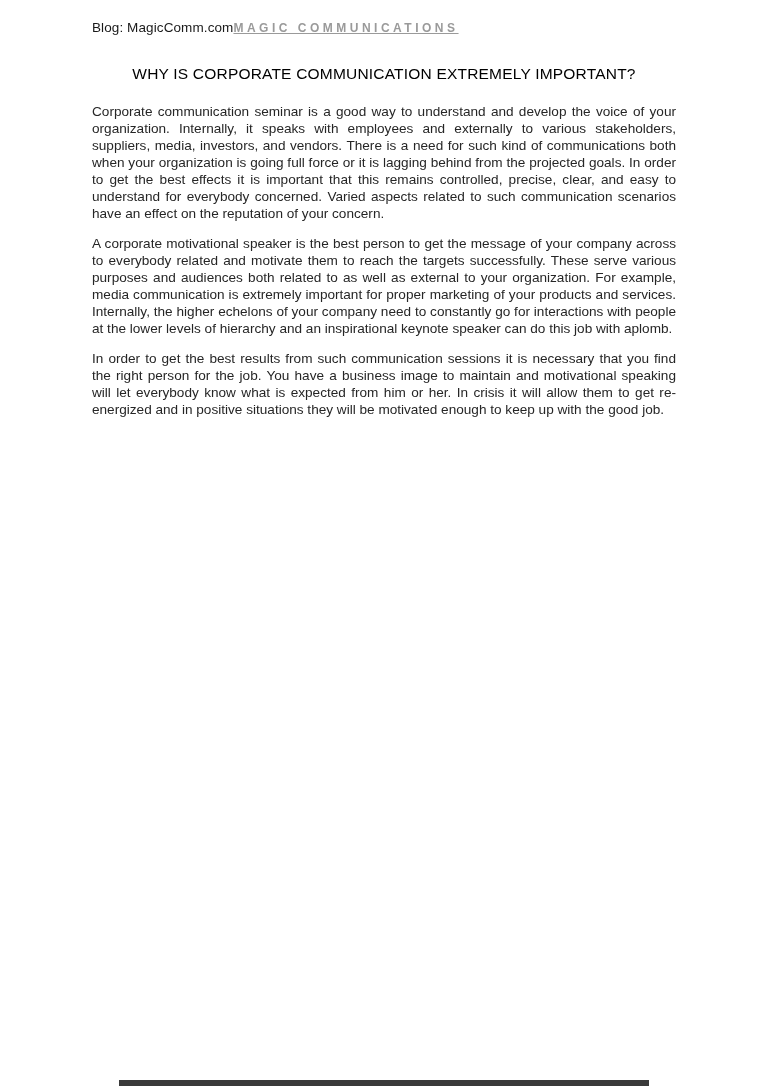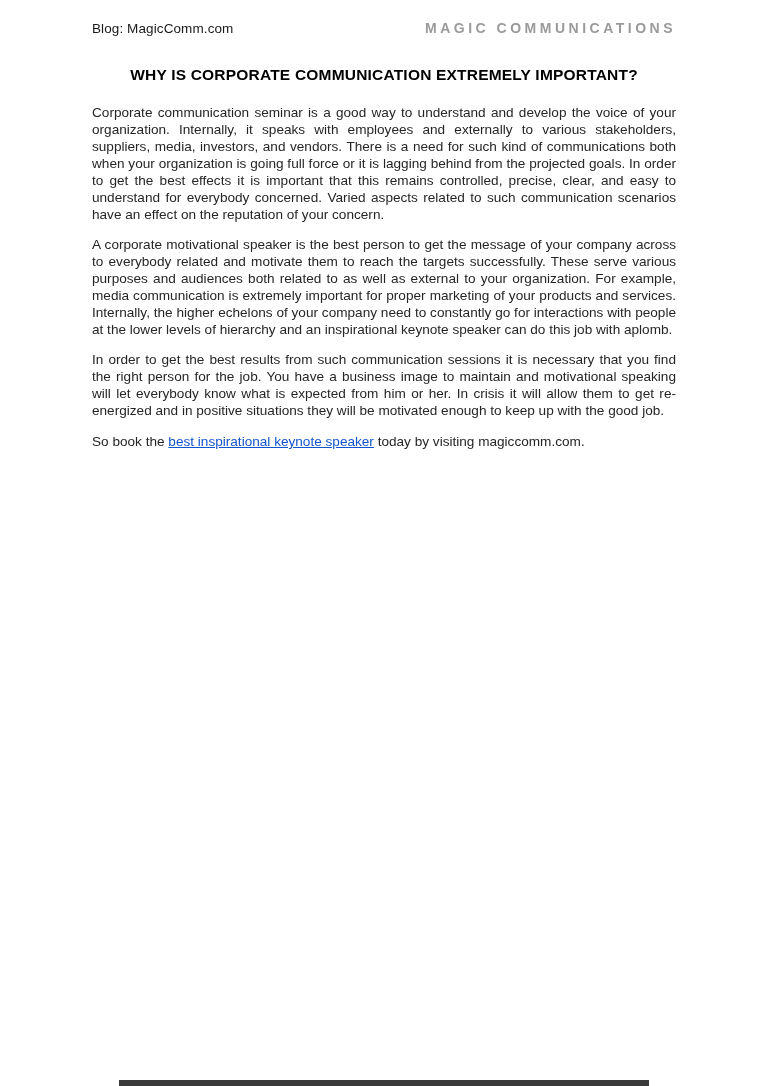--- a/index.html
+++ b/index.html
@@ -11,43 +11,44 @@
     width: 768px;
     height: 1086px;
     margin: 0 auto;
     background: #ffffff;
     padding: 20px 92px 0 92px;
     overflow: hidden;
   }
 
   .header-row {
     display: flex;
-    justify-content: space-between;
+    justify-content: flex-start;
     align-items: center;
     margin-bottom: 6px;
   }
 
   .blog-label {
     font-size: 13.5px;
     color: #1a1a1a;
     letter-spacing: 0.1px;
   }
 
   .logo-text {
-    font-size: 14px;
+    font-size: 12px;
     font-weight: bold;
     color: #9a9a9a;
     letter-spacing: 3.5px;
     white-space: nowrap;
+    text-decoration: underline;
   }
 
   .heading {
     text-align: center;
     font-size: 15.5px;
-    font-weight: bold;
+    font-weight: normal;
     color: #000000;
     margin: 30px 0 20px 0;
     letter-spacing: 0.2px;
   }
 
   .body-text {
     font-size: 13.6px;
     line-height: 17px;
     color: #262626;
     text-align: justify;
@@ -87,19 +88,16 @@
   </div>
 
   <h1 class="heading">WHY IS CORPORATE COMMUNICATION EXTREMELY IMPORTANT?</h1>
 
   <p class="body-text">Corporate communication seminar is a good way to understand and develop the voice of your organization. Internally, it speaks with employees and externally to various stakeholders, suppliers, media, investors, and vendors. There is a need for such kind of communications both when your organization is going full force or it is lagging behind from the projected goals. In order to get the best effects it is important that this remains controlled, precise, clear, and easy to understand for everybody concerned. Varied aspects related to such communication scenarios have an effect on the reputation of your concern.</p>
 
   <p class="body-text">A corporate motivational speaker is the best person to get the message of your company across to everybody related and motivate them to reach the targets successfully. These serve various purposes and audiences both related to as well as external to your organization. For example, media communication is extremely important for proper marketing of your products and services. Internally, the higher echelons of your company need to constantly go for interactions with people at the lower levels of hierarchy and an inspirational keynote speaker can do this job with aplomb.</p>
 
   <p class="body-text">In order to get the best results from such communication sessions it is necessary that you find the right person for the job. You have a business image to maintain and motivational speaking will let everybody know what is expected from him or her. In crisis it will allow them to get re-energized and in positive situations they will be motivated enough to keep up with the good job.</p>
 
-  <p class="final-line">
-    <span>So book the </span><a class="inline-link" href="#">best inspirational keynote speaker</a><span> today by visiting magiccomm.com.</span>
-  </p>
 
   <div class="bottom-strip"></div>
 
 </div>
 
 </body></html>

